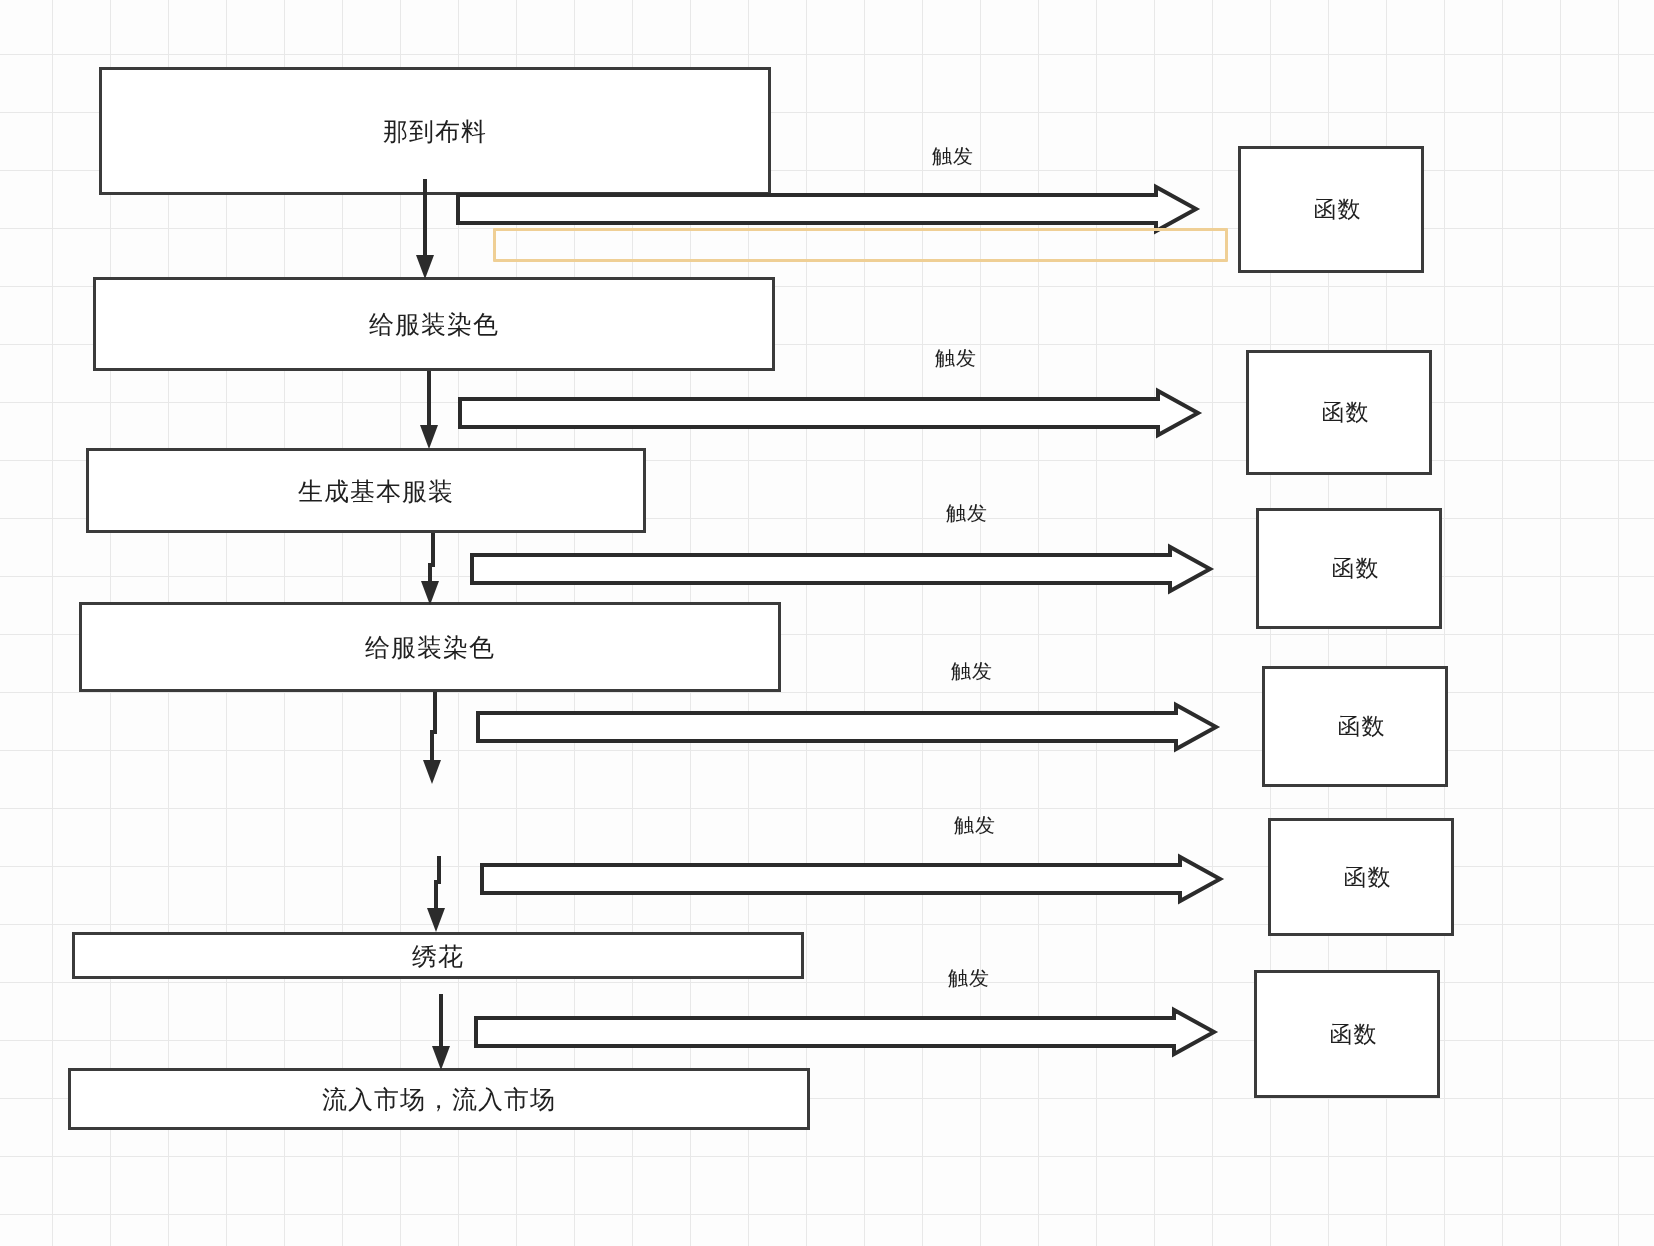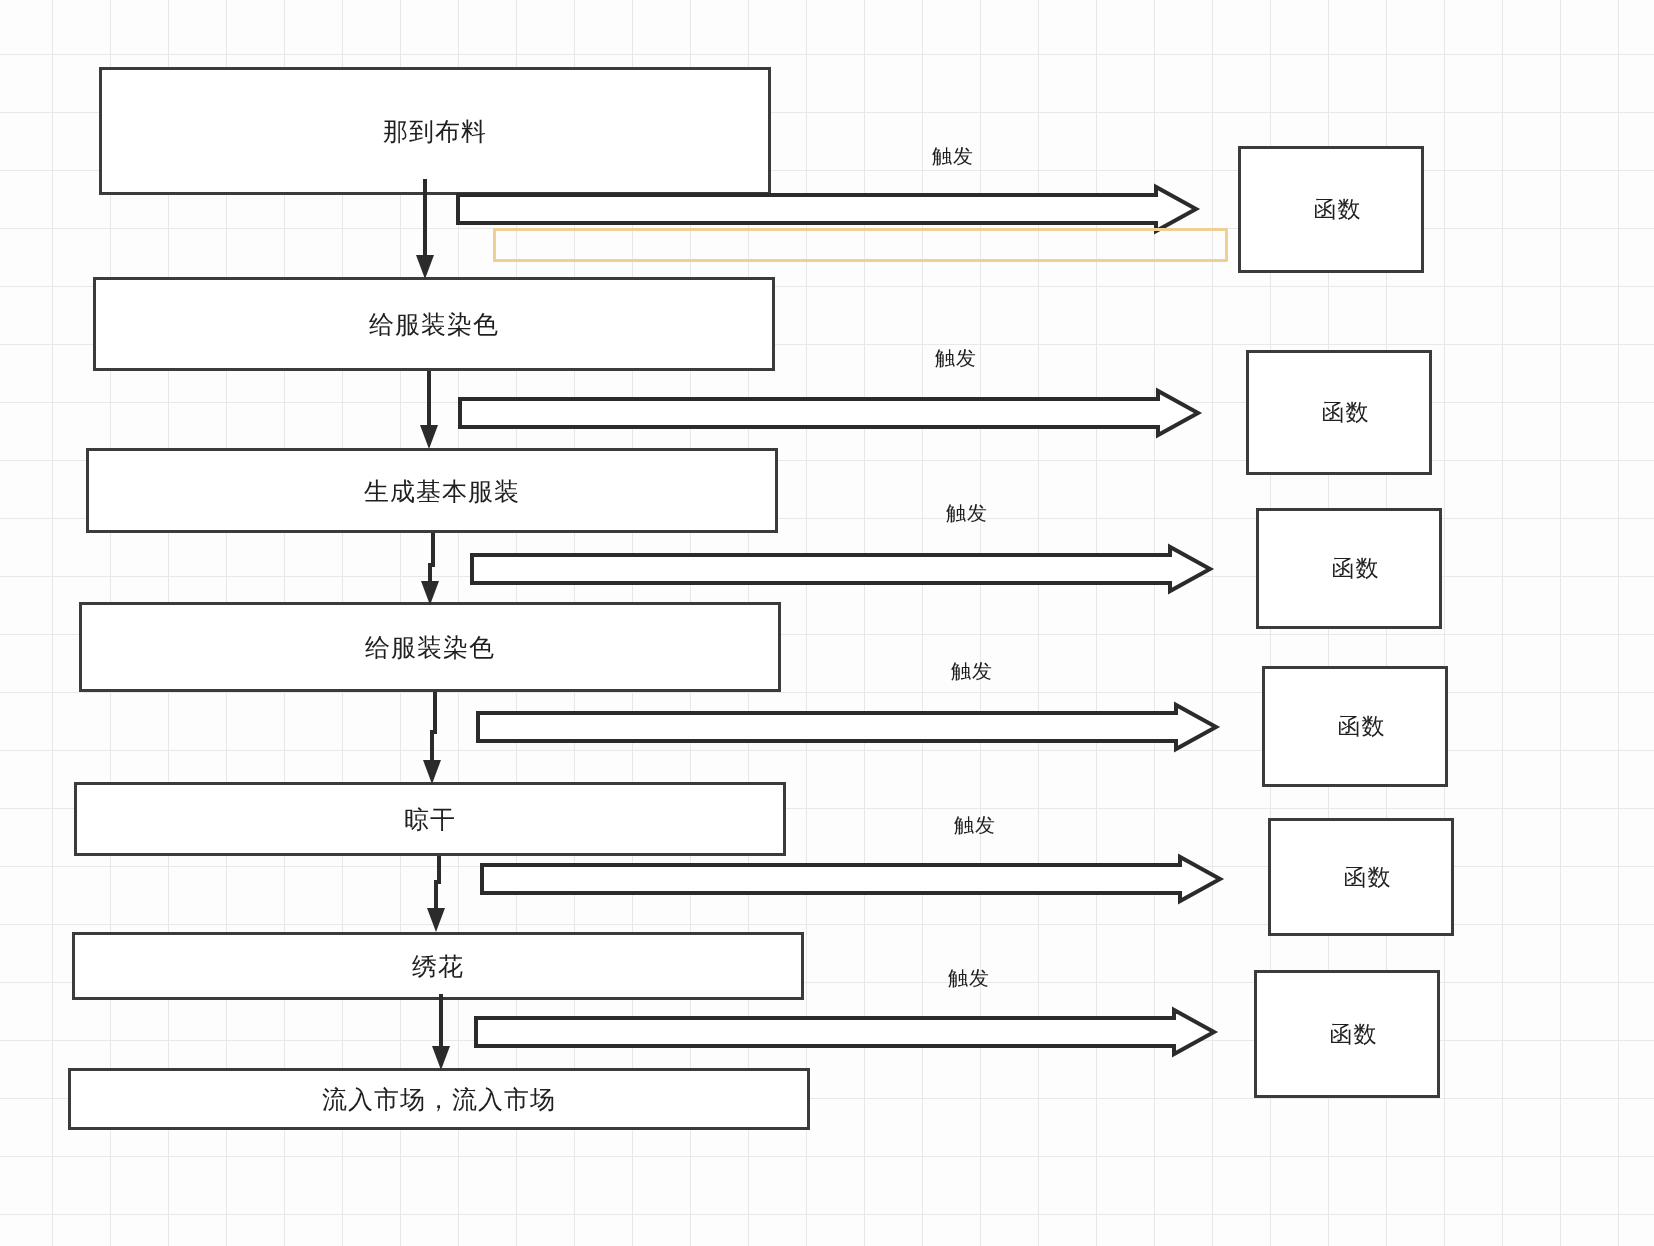--- a/index.html
+++ b/index.html
@@ -81,33 +81,30 @@
 <div id="canvas">
 
   <div class="proc-box" style="left:99px; top:67px; width:672px; height:128px;">
     <span class="lbl">那到布料</span>
   </div>
 
   <div class="proc-box" style="left:93px; top:277px; width:682px; height:94px;">
     <span class="lbl">给服装染色</span>
   </div>
 
-  <div class="proc-box" style="left:86px; top:448px; width:692px; height:85px;padding-left:20px;">
+  <div class="proc-box" style="left:86px; top:448px; width:560px; height:85px;padding-left:20px;">
     <span class="lbl">生成基本服装</span>
   </div>
 
   <div class="proc-box" style="left:79px; top:602px; width:702px; height:90px;">
     <span class="lbl">给服装染色</span>
   </div>
 
-  <div class="proc-box" style="left:74px; top:782px; width:712px; height:74px;">
-    <span class="lbl">晾干</span>
-  </div>
 
-  <div class="proc-box" style="left:72px; top:932px; width:732px; height:68px;">
+  <div class="proc-box" style="left:72px; top:932px; width:732px; height:47px;">
     <span class="lbl">绣花</span>
   </div>
 
   <div class="proc-box" style="left:68px; top:1068px; width:742px; height:62px;">
     <span class="lbl">流入市场，流入市场</span>
   </div>
 
   <div class="fn-box" style="left:1238px; top:146px; width:186px; height:127px;">
     <span class="lbl">函数</span>
   </div>

